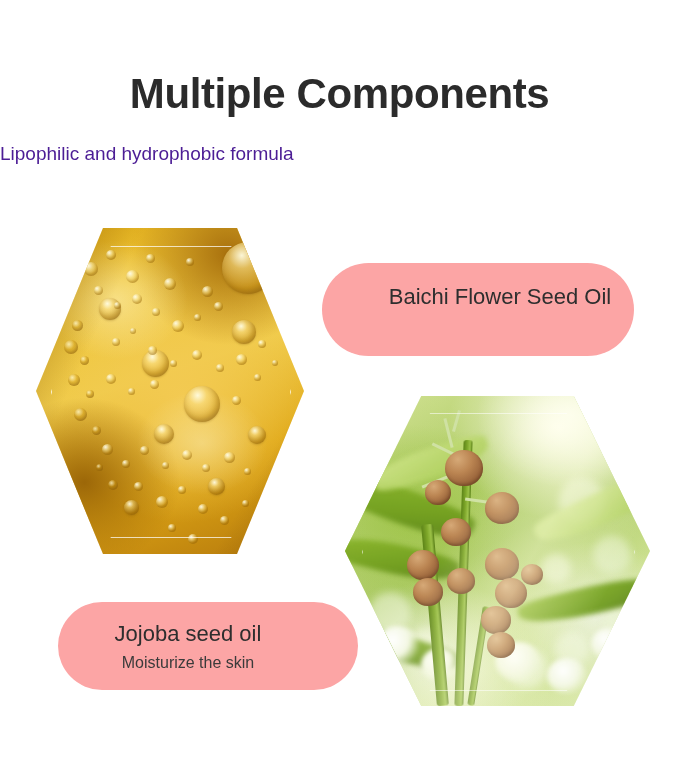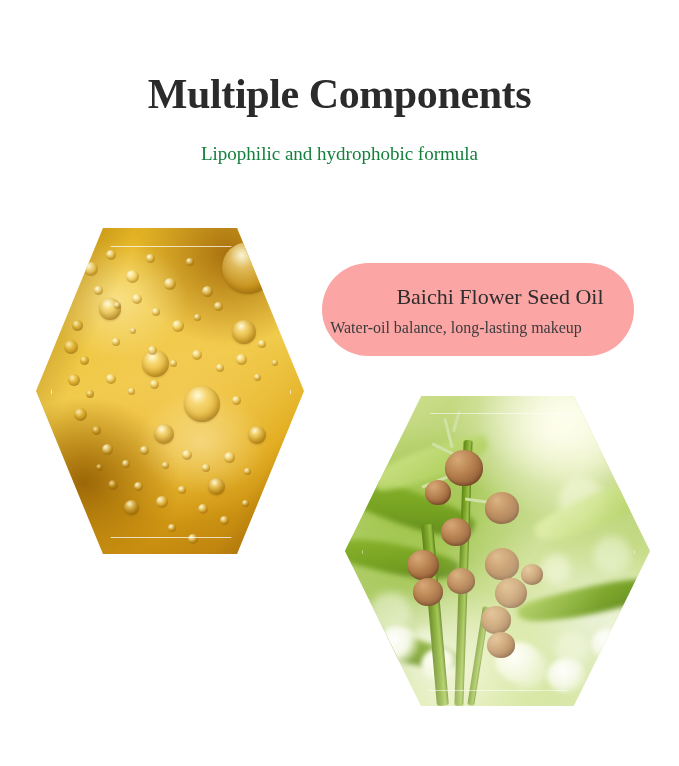--- a/index.html
+++ b/index.html
@@ -14,45 +14,43 @@
     position: relative;
     overflow: hidden;
     -webkit-font-smoothing: antialiased;
   }
 
   #page {
     position: relative;
     width: 679px;
     height: 766px;
     background: #ffffff;
-    font-family: Liberation Serif, serif;
   }
 
   
   .page-title {
     position: absolute;
     left: 0;
     top: 72px;
     width: 679px;
     text-align: center;
     font-size: 42px;
     font-weight: bold;
     letter-spacing: -0.4px;
     color: #2b2b2b;
     line-height: 1.05;
   }
   .page-subtitle {
     position: absolute;
     left: 0;
     top: 143px;
     width: 679px;
-    text-align: center;
     font-size: 19px;
     font-weight: normal;
-    color: #15803d;
+    color: #4c1d95;
     line-height: 1.2;
   }
 
   
   .label-card {
     position: absolute;
     background: #fca5a5;
     border-radius: 48px;
     z-index: 1;
   }
@@ -224,23 +222,26 @@
 </head>
 <body>
 
 <div id="page">
 
   <div class="page-title">Multiple Components</div>
   <div class="page-subtitle">Lipophilic and hydrophobic formula</div>
 
   <div class="label-card" id="card-top">
     <div class="card-title">Baichi Flower Seed Oil</div>
-    <div class="card-sub">Water-oil balance, long-lasting makeup</div>
   </div>
 
+  <div class="label-card" id="card-bottom">
+    <div class="card-title">Jojoba seed oil</div>
+    <div class="card-sub">Moisturize the skin</div>
+  </div>
 
   <div class="hex" id="hex-oil">
     <div class="oil-base"></div>
     <div class="oil-shine"></div>
     <div class="oil-dark"></div>
 
     <div class="drop-big" style="left:186px;top:14px;width:52px;height:52px;"></div>
     <div class="drop-big" style="left:148px;top:158px;width:36px;height:36px;"></div>
     <div class="drop-big" style="left:106px;top:122px;width:27px;height:27px;"></div>
     <div class="drop-big" style="left:196px;top:92px;width:24px;height:24px;"></div>

